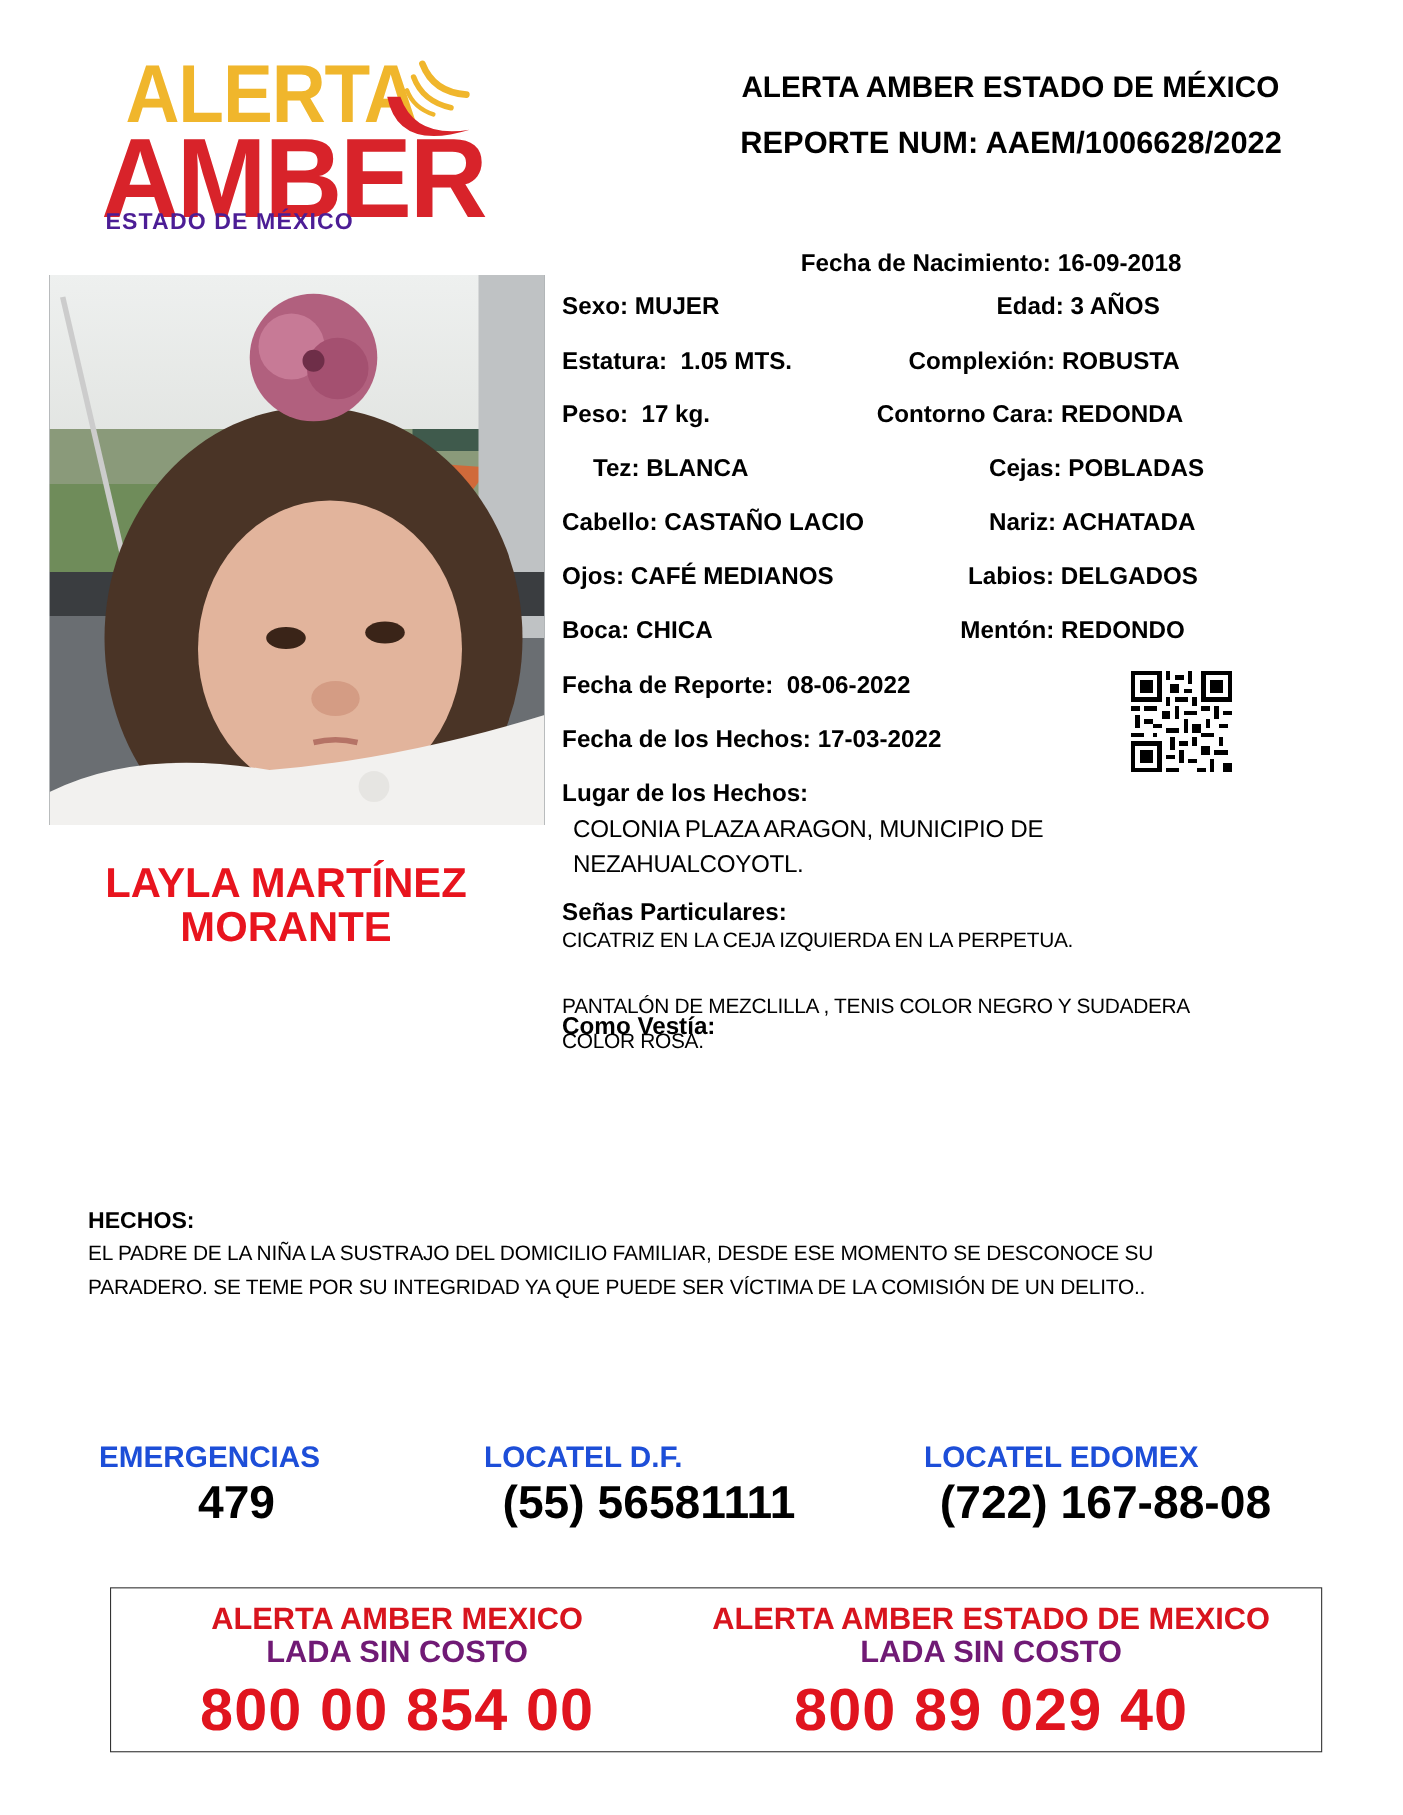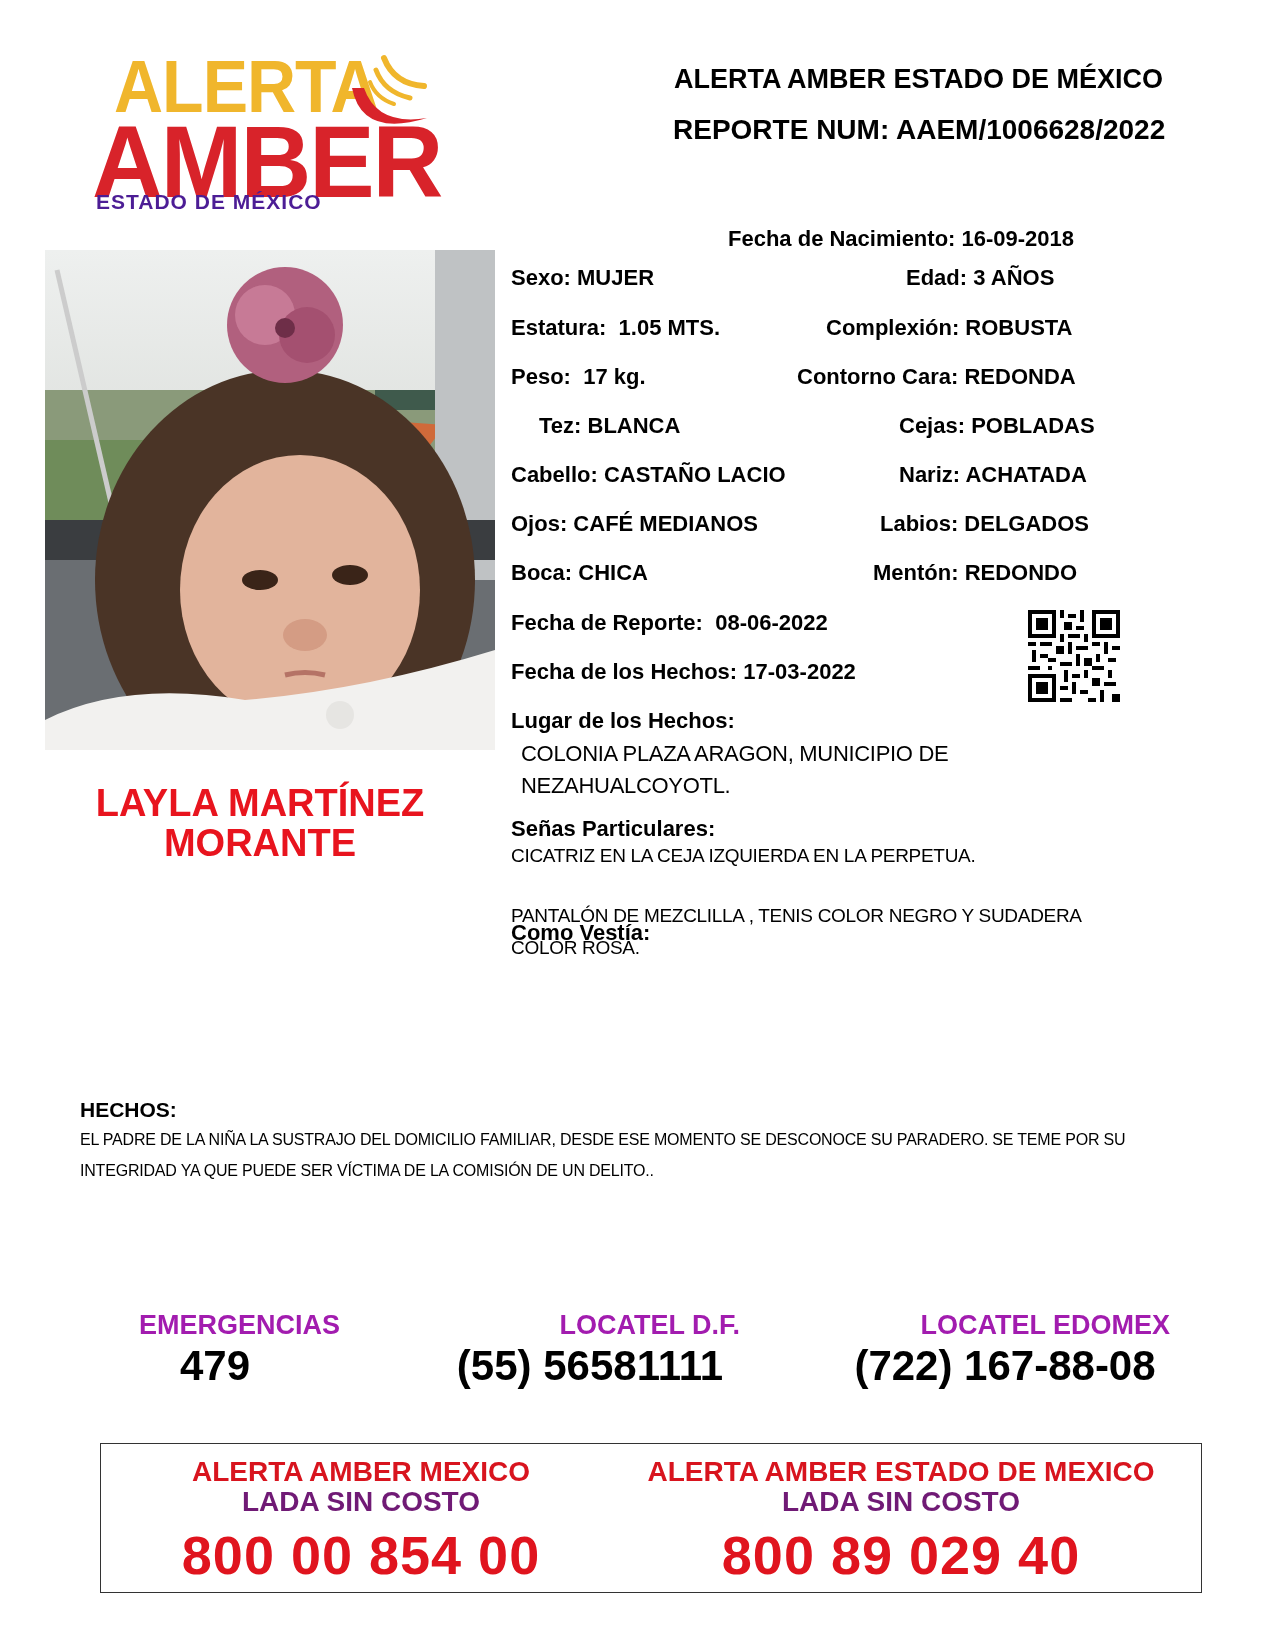--- a/index.html
+++ b/index.html
@@ -27,24 +27,24 @@
 
   
   .row { font-size: 22px; font-weight: bold; white-space: nowrap; position: absolute; }
 
   .qr { left: 1028px; top: 610px; width: 92px; height: 92px; }
 
   .section-title { font-size: 22px; font-weight: bold; position: absolute; white-space: nowrap; }
   .section-text { font-size: 19px; position: absolute; white-space: nowrap; letter-spacing: -0.3px; }
 
   .hechos-title { left: 80px; top: 1098px; font-size: 21px; font-weight: bold; position: absolute; }
-  .hechos-text { left: 80px; top: 1124px; width: 1080px; font-size: 16px; line-height: 31px; position: absolute; letter-spacing: -0.2px; }
-
-  
-  .ct-label { position: absolute; color: #a21caf; font-size: 27px; font-weight: bold; white-space: nowrap; text-align: right; }
+  .hechos-text { left: 80px; top: 1124px; width: 1080px; font-size: 19px; line-height: 31px; position: absolute; letter-spacing: -0.2px; }
+
+  
+  .ct-label { position: absolute; color: #1d4ed8; font-size: 27px; font-weight: bold; white-space: nowrap; text-align: left; }
   .ct-num { position: absolute; color: #000; font-size: 42px; font-weight: bold; white-space: nowrap; text-align: center; }
 
   .box { left: 100px; top: 1443px; width: 1102px; height: 150px; border: 1.5px solid #333; position: absolute; }
   .box-col { position: absolute; top: 0; text-align: center; }
   .box-title { color: #d8141e; font-size: 28px; font-weight: bold; white-space: nowrap; margin-top: 12px; }
   .box-sub { color: #701a75; font-size: 28px; font-weight: bold; white-space: nowrap; margin-top: -2px; }
   .box-num { color: #e0141e; font-size: 54px; font-weight: bold; white-space: nowrap; margin-top: 6px; letter-spacing: 1px; }
 </style>
 </head>
 <body>

